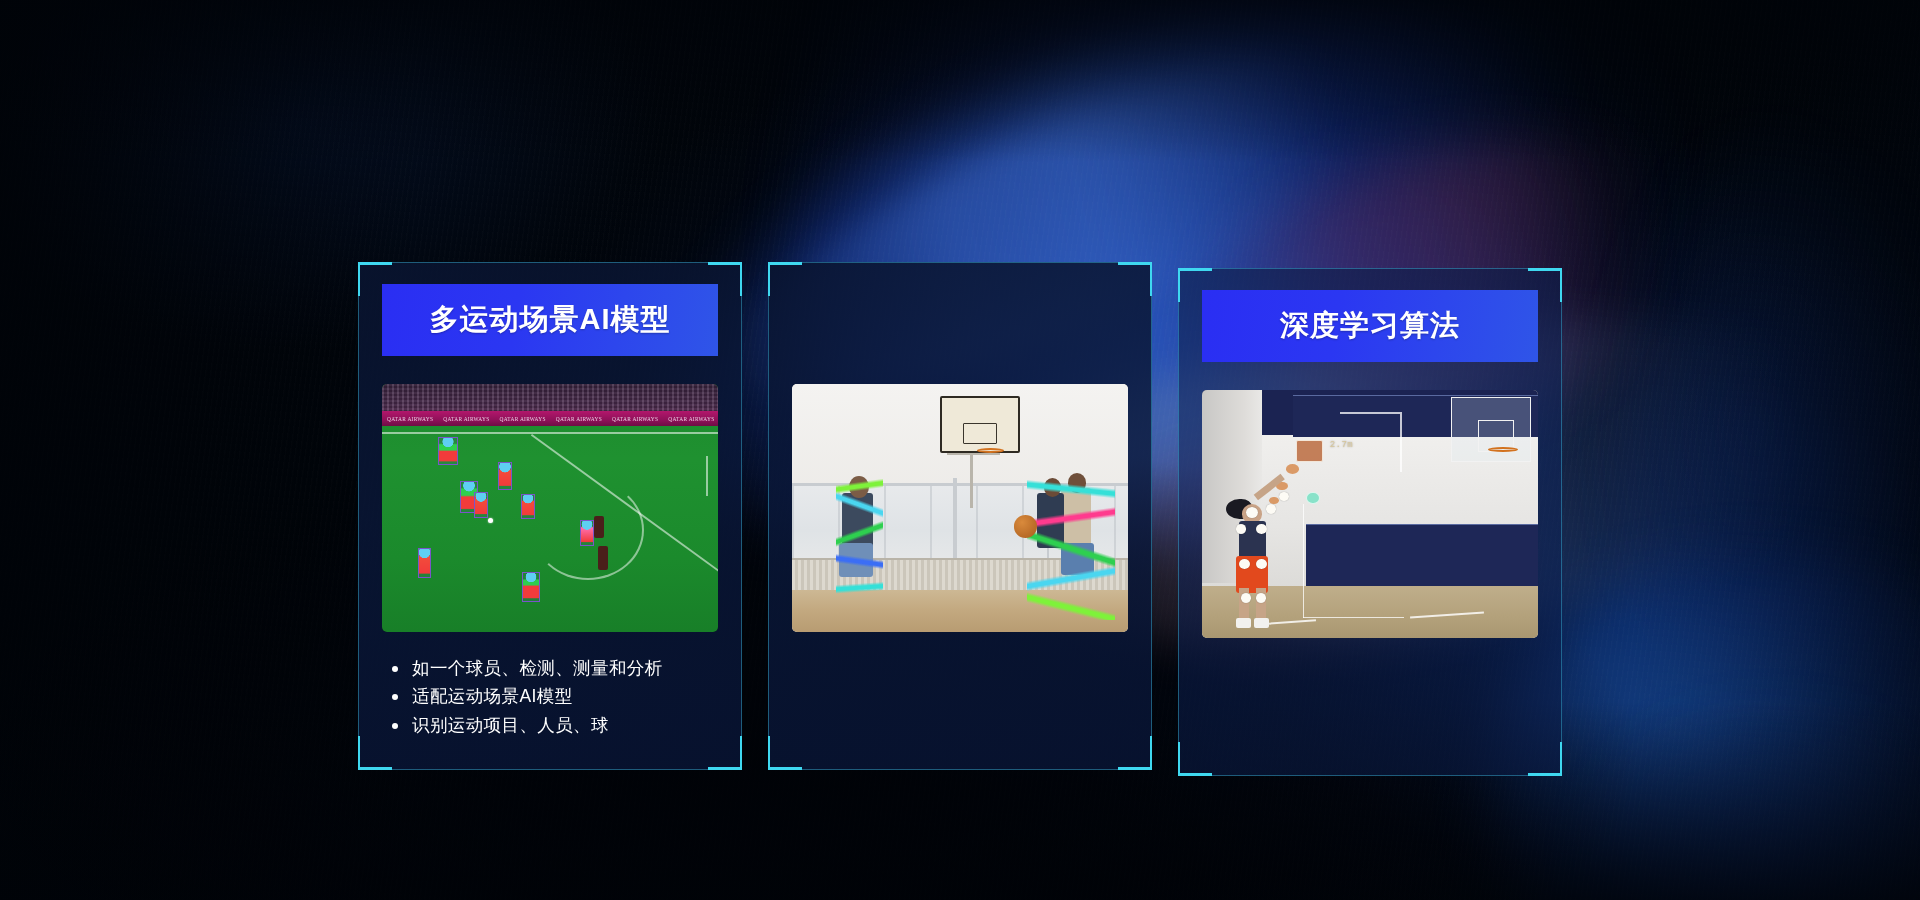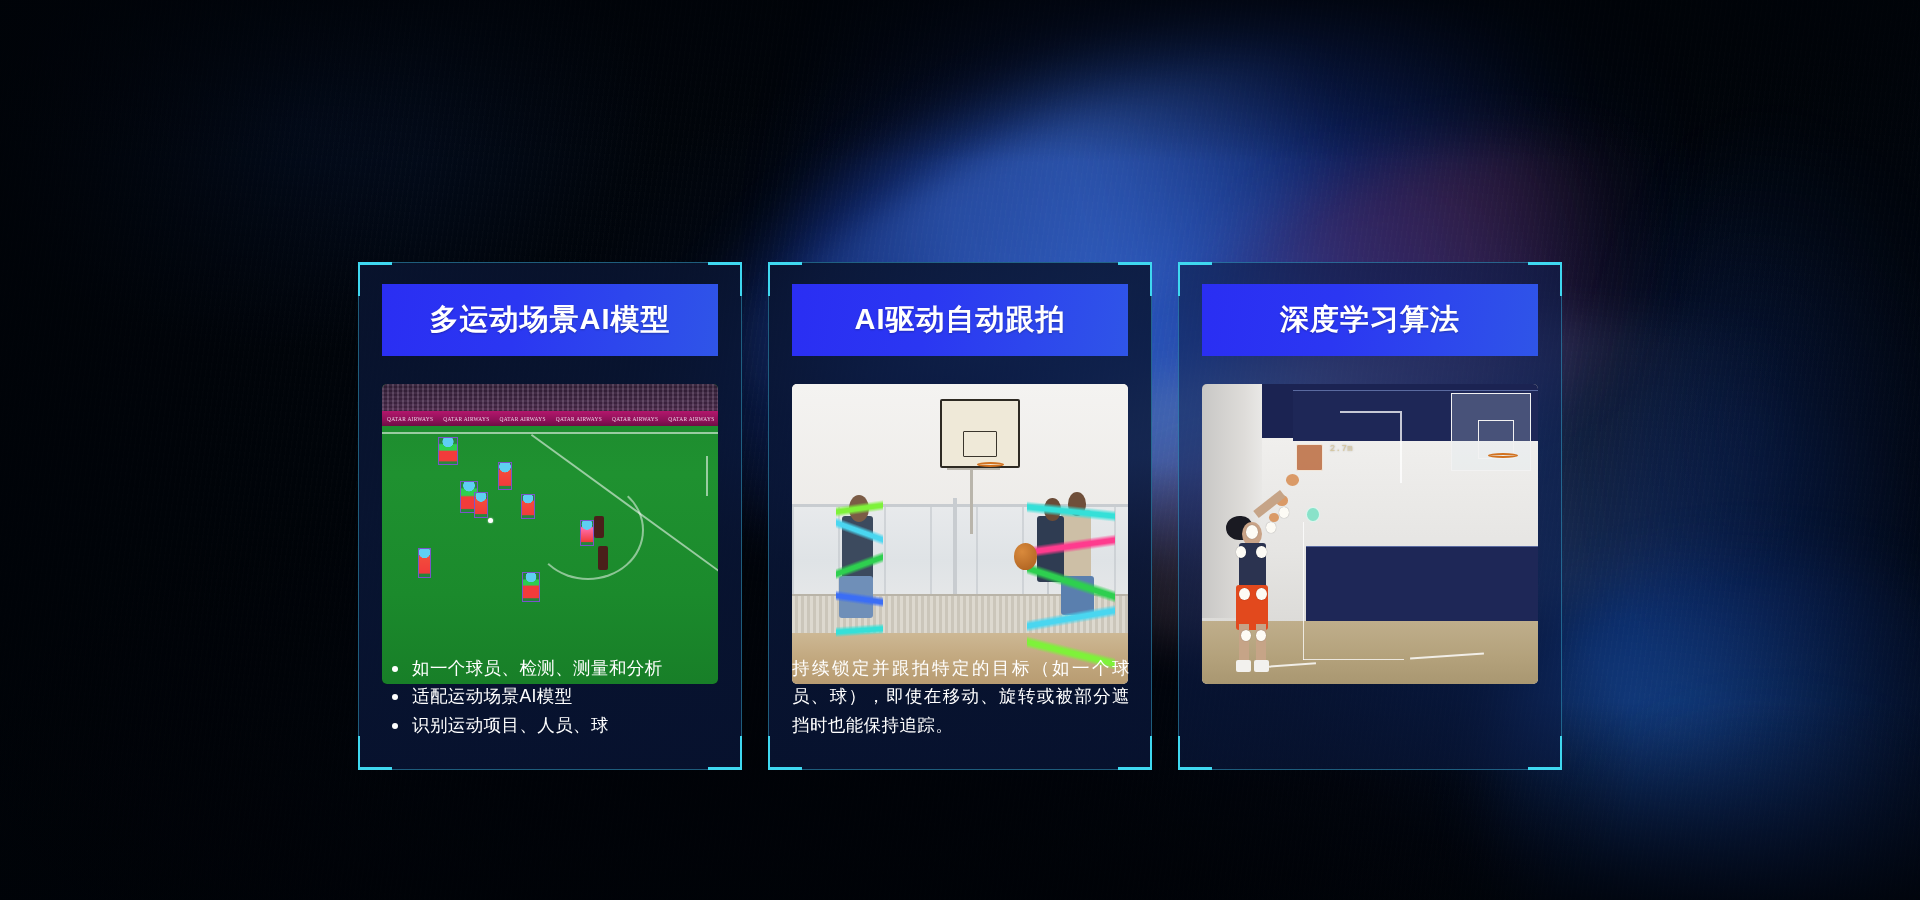--- a/index.html
+++ b/index.html
@@ -114,20 +114,21 @@
   }
 
   .card {
     position: relative;
     width: 384px;
     height: 508px;
     background: linear-gradient(170deg, rgba(9,20,48,0.88) 0%, rgba(10,24,58,0.80) 45%, rgba(8,20,52,0.86) 100%);
   }
   .card.c3 {
     background: linear-gradient(170deg, rgba(12,28,70,0.62) 0%, rgba(14,36,92,0.50) 45%, rgba(10,26,66,0.60) 100%);
+    margin-top: 6px;
   }
 
   
   .corner {
     position: absolute;
     width: 34px; height: 34px;
     pointer-events: none;
   }
   .corner span { position: absolute; background: #3fd8f0; }
   .corner .h { height: 3px; width: 34px; }
@@ -171,21 +172,21 @@
     font-size: 29px;
     font-weight: 600;
     letter-spacing: 1px;
     text-shadow: 0 1px 2px rgba(0,0,0,0.25);
   }
 
   
   .card-media {
     position: absolute;
     left: 24px; right: 24px; top: 122px;
-    height: 300px;
+    height: 248px;
     border-radius: 5px;
     overflow: hidden;
     background: #05070e;
     text-decoration: underline;
   }
   .media-inner { position: absolute; inset: 0; }
 
   
   .card-body {
     position: absolute;
@@ -515,23 +516,20 @@
         </div>
       <div class="corner bl">
           <span class="h"></span>
           <span class="v"></span>
         </div>
       <div class="corner br">
           <span class="h"></span>
           <span class="v"></span>
         </div>
 
-      <div class="card-title">
-        <span>AI驱动自动跟拍</span>
-      </div>
 
       <div class="card-media">
         <div class="media-inner">
           <div class="gym">
             <div class="gym-wall"></div>
             <div class="gym-windows"></div>
             <div class="gym-mullion" style="left:48%;top:38%;width:4px;height:42%;"></div>
             <div class="gym-mullion" style="left:22%;top:40%;width:2px;height:38%;"></div>
             <div class="gym-mullion" style="left:76%;top:40%;width:2px;height:38%;"></div>
             <div class="gym-mullion" style="left:0;right:0;top:40%;height:3px;"></div>
@@ -566,23 +564,20 @@
                   linear-gradient(14deg, rgba(0,0,0,0) 10%, #7ef23a 12%, #7ef23a 14%, rgba(0,0,0,0) 16%),
                   linear-gradient(350deg, rgba(0,0,0,0) 26%, #4ad6f0 28%, #4ad6f0 30%, rgba(0,0,0,0) 32%),
                   linear-gradient(18deg, rgba(0,0,0,0) 44%, #2ecf4f 46%, #2ecf4f 48%, rgba(0,0,0,0) 50%),
                   linear-gradient(352deg, rgba(0,0,0,0) 62%, #ff3b8e 64%, #ff3b8e 66%, rgba(0,0,0,0) 68%),
                   linear-gradient(6deg, rgba(0,0,0,0) 80%, #35e0d8 82%, #35e0d8 84%, rgba(0,0,0,0) 86%);"></div>
             <div class="bball" style="left:66%;top:53%;width:7%;height:9%;"></div>
           </div>
         </div>
       </div>
 
-      <div class="card-body">
-        <div class="para">持续锁定并跟拍特定的目标（如一个球员、球），即使在移动、旋转或被部分遮挡时也能保持追踪。</div>
-      </div>
     </div>
 
     <div class="card c3">
       <div class="edge top"></div>
       <div class="edge bottom"></div>
       <div class="edge left"></div>
       <div class="edge right"></div>
       <div class="corner tl">
           <span class="h"></span>
           <span class="v"></span>

